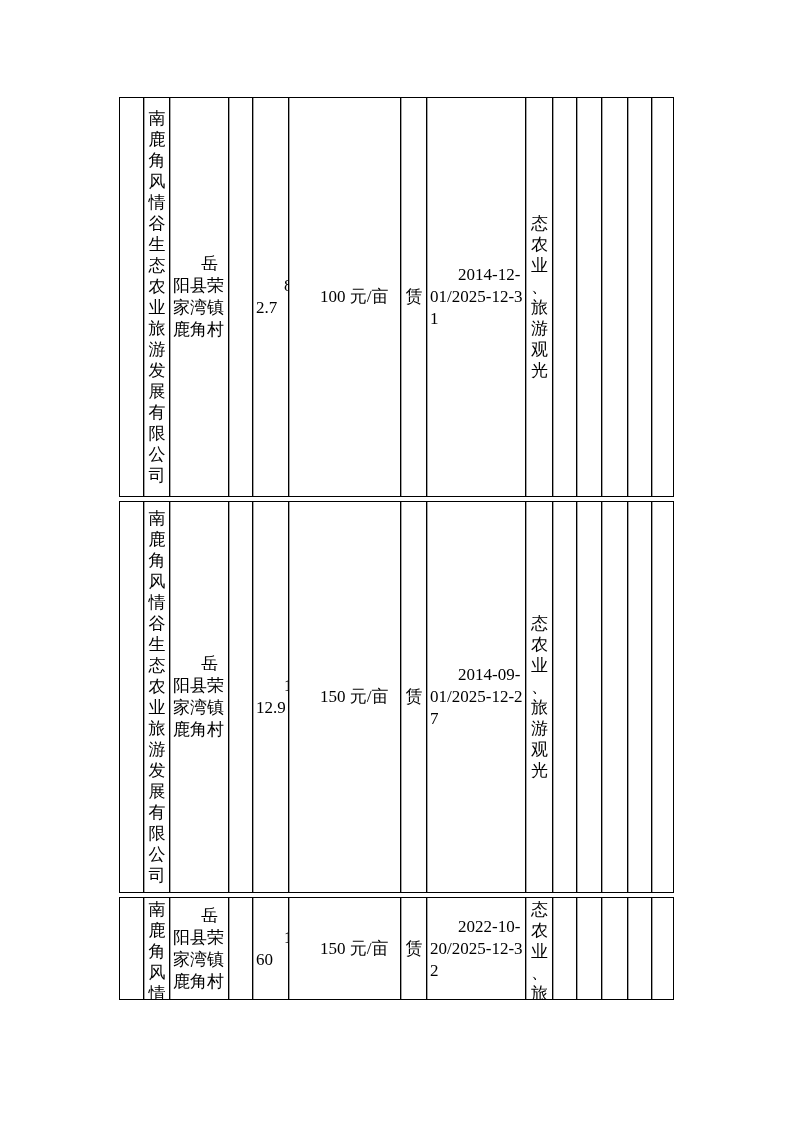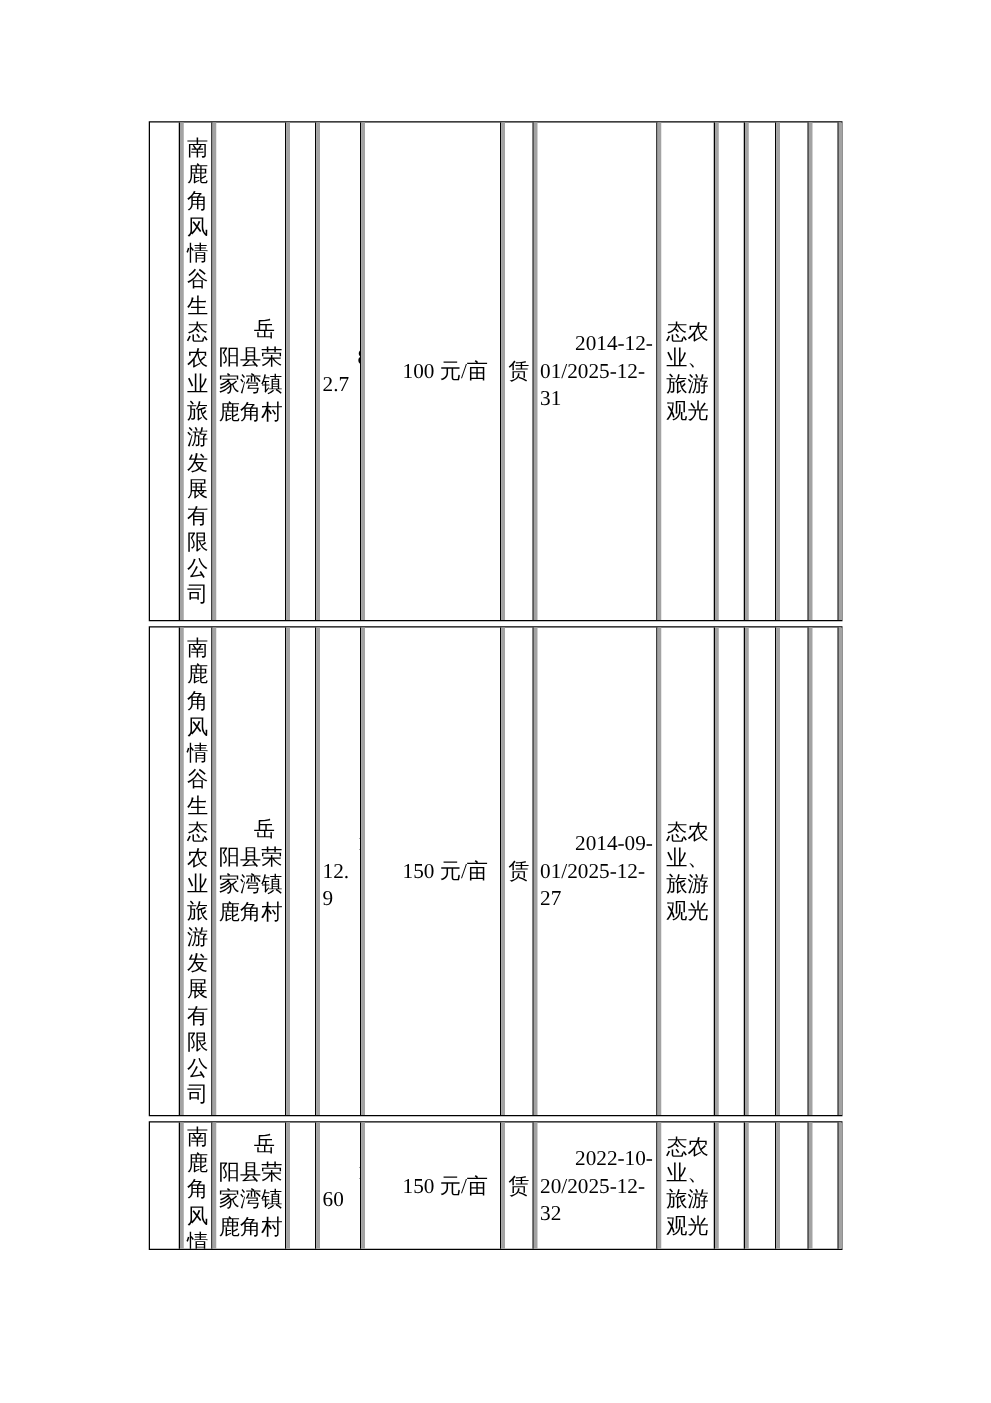--- a/index.html
+++ b/index.html
@@ -20,21 +20,21 @@
   .trow {
     display: flex;
     border: 1px solid #000;
     margin-bottom: 4px;
     background: #fff;
   }
   .r1 { height: 400px; }
   .r2 { height: 392px; }
   .r3 { height: 103px; }
   .cell {
-    border-left: 3px solid #a3a3a3;
+    border-left: 1px solid #a3a3a3;
     border-right: 1px solid #000;
     display: flex;
     align-items: center;
     overflow: hidden;
     font-size: 17px;
     line-height: 22px;
     flex-shrink: 0;
   }
   .cell:first-child { border-left: none; }
   .cell:last-child { border-right: none; }
@@ -62,21 +62,21 @@
   .center { text-align: center; padding: 1px 0; }
   
   .c1  { width: 24px; }
   .c2  { width: 26px; }
   .c3  { width: 59px; }
   .c4  { width: 24px; }
   .c5  { width: 36px; }
   .c6  { width: 112px; justify-content: flex-end; }
   .c7  { width: 26px; }
   .c8  { width: 99px; }
-  .c9  { width: 46px; }
+  .c9  { width: 27px; }
   .c10 { width: 24px; }
   .c11 { width: 25px; }
   .c12 { width: 26px; }
   .c13 { width: 24px; }
   .c14 { width: 21px; }
 </style>
 </head>
 <body>
 
 <div class="page">

